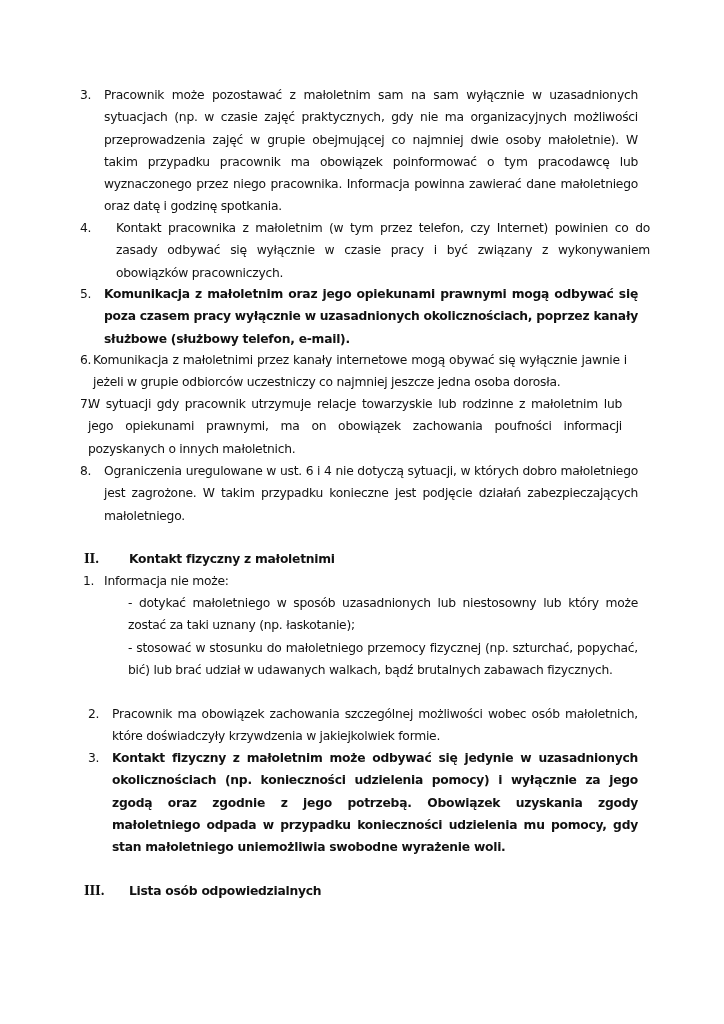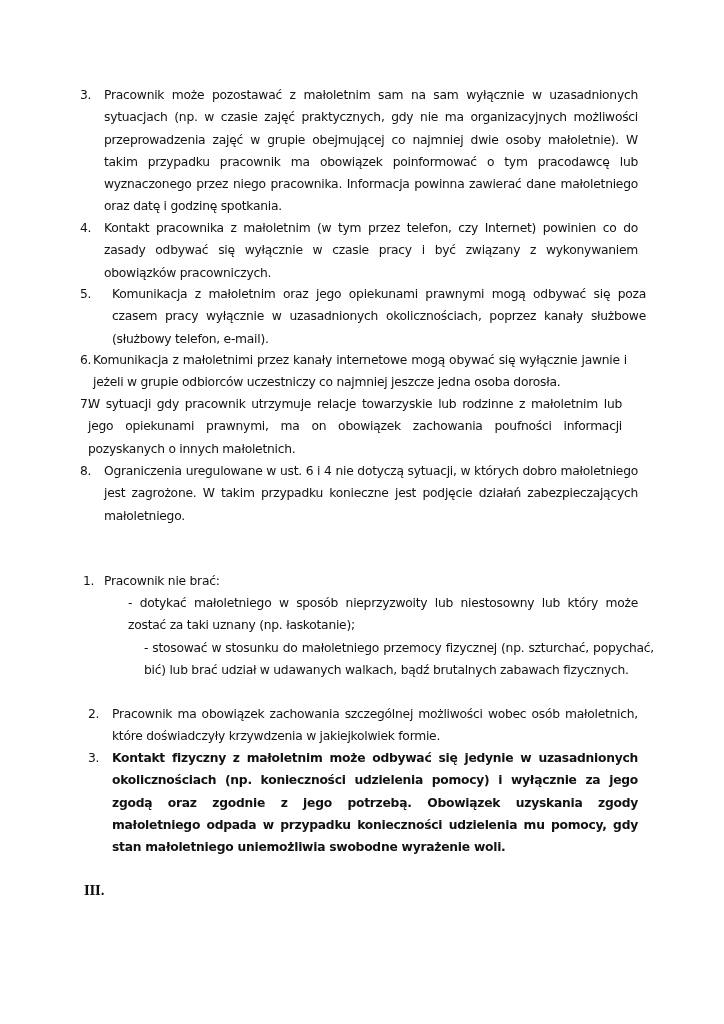--- a/index.html
+++ b/index.html
@@ -22,64 +22,69 @@
 
 <div class="page">
 
   <div class="item line-block" style="left:80px; top:84px; width:558px;">
     <span class="num" style="left:0;">3.</span>
     <div class="txt" style="left:24px; width:534px;">Pracownik może pozostawać z małoletnim sam na sam wyłącznie w uzasadnionych sytuacjach (np. w czasie zajęć praktycznych, gdy  nie ma organizacyjnych możliwości przeprowadzenia zajęć w grupie obejmującej co najmniej dwie osoby małoletnie). W takim przypadku pracownik ma obowiązek poinformować o tym pracodawcę lub wyznaczonego przez niego pracownika. Informacja powinna zawierać dane małoletniego oraz datę i godzinę spotkania.</div>
   </div>
 
   <div class="item line-block" style="left:80px; top:217px; width:558px;">
     <span class="num" style="left:0;">4.</span>
-    <div class="txt" style="left:24px; width:534px;">Kontakt pracownika z małoletnim (w tym przez telefon, czy Internet) powinien co do zasady odbywać się wyłącznie w czasie pracy i być związany z wykonywaniem obowiązków pracowniczych.</div>
+    <div class="txt" style="left:36px; width:534px;">Kontakt pracownika z małoletnim (w tym przez telefon, czy Internet) powinien co do zasady odbywać się wyłącznie w czasie pracy i być związany z wykonywaniem obowiązków pracowniczych.</div>
   </div>
 
   <div class="item line-block" style="left:80px; top:283px; width:558px;">
     <span class="num" style="left:0;">5.</span>
-    <div class="txt" style="left:32px; width:534px;">Komunikacja z małoletnim oraz jego opiekunami prawnymi mogą odbywać się poza czasem pracy wyłącznie w uzasadnionych okolicznościach, poprzez kanały służbowe (służbowy telefon, e-mail).</div>
+    <div class="txt" style="left:24px; width:534px;font-weight:bold;">Komunikacja z małoletnim oraz jego opiekunami prawnymi mogą odbywać się poza czasem pracy wyłącznie w uzasadnionych okolicznościach, poprzez kanały służbowe (służbowy telefon, e-mail).</div>
   </div>
 
   <div class="item line-block" style="left:80px; top:349px; width:558px;">
     <span class="num" style="left:0;">6.</span>
     <div class="txt" style="left:13px; width:534px;">Komunikacja z małoletnimi przez kanały internetowe mogą obywać się wyłącznie jawnie i jeżeli w grupie odbiorców uczestniczy co najmniej jeszcze jedna osoba dorosła.</div>
   </div>
 
   <div class="item line-block" style="left:80px; top:393px; width:558px;">
     <span class="num" style="left:0;">7.</span>
     <div class="txt" style="left:8px; width:534px;">W sytuacji gdy pracownik utrzymuje relacje towarzyskie lub rodzinne z małoletnim lub jego opiekunami prawnymi, ma on obowiązek zachowania poufności informacji pozyskanych o innych małoletnich.</div>
   </div>
 
   <div class="item line-block" style="left:80px; top:460px; width:558px;">
     <span class="num" style="left:0;">8.</span>
     <div class="txt" style="left:24px; width:534px;">Ograniczenia uregulowane w ust. 6 i 4 nie dotyczą sytuacji, w których dobro małoletniego jest zagrożone.  W takim przypadku konieczne jest podjęcie działań zabezpieczających małoletniego.</div>
   </div>
 
+  <div class="section-heading" style="left:84px; top:548px; width:400px; height:22px;">
+    <span class="roman">II.</span>
+    <span class="title" style="left:45px;">Kontakt fizyczny z małoletnimi</span>
+  </div>
 
   <div class="item line-block" style="left:80px; top:570px; width:558px;">
     <span class="num" style="left:3px;">1.</span>
-    <div class="txt" style="left:24px; width:534px;">Pracownik nie brać:</div>
+    <div class="txt" style="left:24px; width:534px;">Informacja nie może:</div>
   </div>
 
   <div class="item line-block" style="left:128px; top:592px; width:510px;">
-    <div class="txt" style="left:0; width:510px;">- dotykać małoletniego w sposób nieprzyzwoity lub niestosowny lub który może zostać za taki uznany (np. łaskotanie);</div>
+    <div class="txt" style="left:0; width:510px;">- dotykać małoletniego w sposób uzasadnionych lub niestosowny lub który może zostać za taki uznany (np. łaskotanie);</div>
   </div>
 
   <div class="item line-block" style="left:128px; top:637px; width:510px;">
-    <div class="txt" style="left:16px; width:510px;">- stosować w stosunku do małoletniego przemocy fizycznej (np. szturchać, popychać, bić) lub brać udział w udawanych walkach, bądź brutalnych zabawach fizycznych.</div>
+    <div class="txt" style="left:0; width:510px;">- stosować w stosunku do małoletniego przemocy fizycznej (np. szturchać, popychać, bić) lub brać udział w udawanych walkach, bądź brutalnych zabawach fizycznych.</div>
   </div>
 
   <div class="item line-block" style="left:88px; top:703px; width:550px;">
     <span class="num" style="left:0;">2.</span>
     <div class="txt" style="left:24px; width:526px;">Pracownik ma obowiązek zachowania szczególnej możliwości wobec osób małoletnich, które doświadczyły krzywdzenia w jakiejkolwiek formie.</div>
   </div>
 
   <div class="item line-block" style="left:88px; top:747px; width:550px;">
     <span class="num" style="left:0;">3.</span>
     <div class="txt" style="left:24px; width:526px;font-weight:bold;">Kontakt fizyczny z małoletnim może odbywać się jedynie w uzasadnionych okolicznościach (np. konieczności udzielenia pomocy) i wyłącznie za jego zgodą oraz zgodnie z jego potrzebą. Obowiązek uzyskania zgody małoletniego odpada w przypadku konieczności udzielenia mu pomocy, gdy stan małoletniego uniemożliwia swobodne wyrażenie woli.</div>
   </div>
 
   <div class="section-heading" style="left:84px; top:880px; width:400px; height:22px;">
     <span class="roman">III.</span>
+    <span class="title" style="left:45px;">Lista osób odpowiedzialnych</span>
   </div>
 
 </div>
 
 </body></html>

